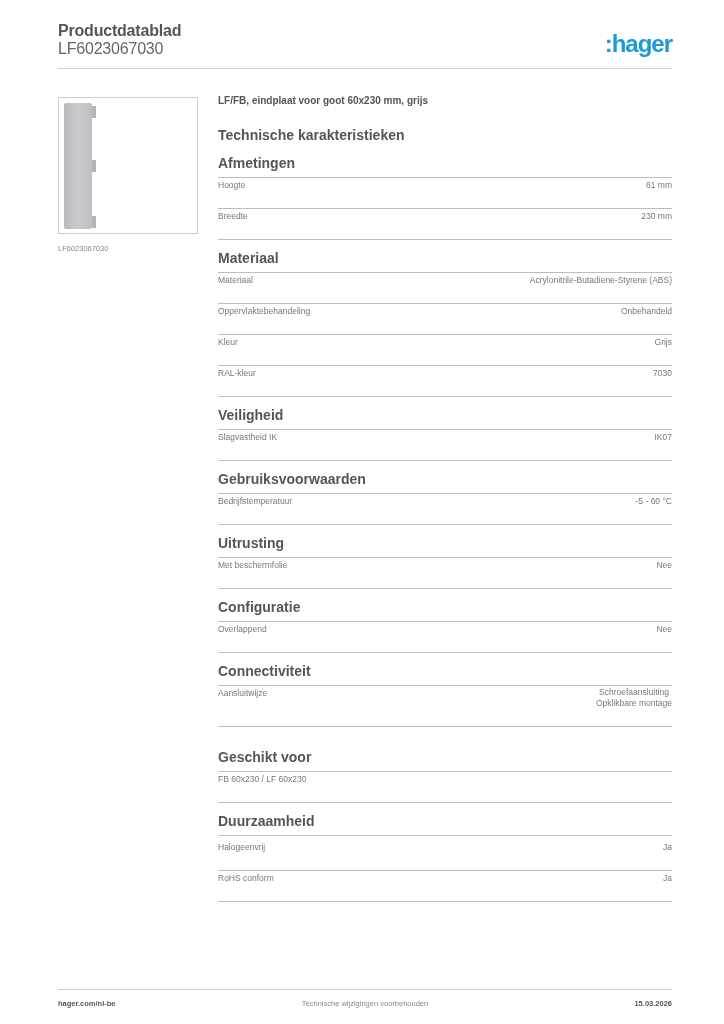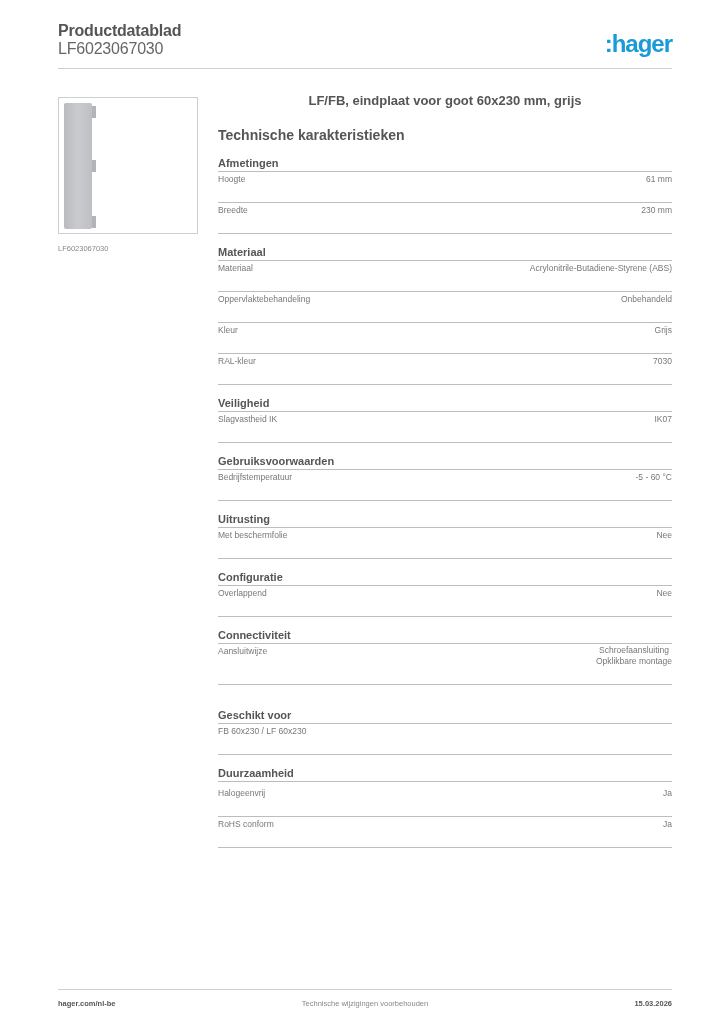--- a/index.html
+++ b/index.html
@@ -22,28 +22,28 @@
   }
   .thumb-plate {
     position: absolute; left: 5px; top: 5px; width: 28px; height: 126px;
     background: linear-gradient(90deg, #b9bbbe 0%, #c9cbce 50%, #bdbfc2 100%);
     border-radius: 2px;
   }
   .thumb-tab { position: absolute; width: 4px; height: 12px; background: #b2b4b7; left: 33px; }
   .thumb-caption { position: absolute; left: 58px; top: 244px; font-size: 7.5px; color: #888; }
 
   .main { position: absolute; left: 218px; top: 95px; width: 454px; }
-  .product-desc { font-size: 13px; font-weight: bold; color: #555; height: 12px; line-height: 12px; text-align: center; }
+  .product-desc { font-size: 10px; font-weight: bold; color: #555; height: 12px; line-height: 12px; }
   .tech-title { font-size: 14px; font-weight: bold; color: #555; margin-top: 22px; line-height: 12px; }
 
   .section { margin-top: 12px; }
   .section.gap-lg { margin-top: 24px; }
   .section-head {
-    font-size: 11px; font-weight: bold; color: #555; line-height: 12px; height: 12px;
-    border-bottom: 1px solid #bdbdbd; padding-bottom: 2px;
+    font-size: 14px; font-weight: bold; color: #555; line-height: 12px; height: 12px;
+    border-bottom: 1px solid #bdbdbd; padding-bottom: 8px;
   }
   .row {
     display: flex; justify-content: space-between; align-items: flex-start;
     font-size: 8.5px; color: #777; line-height: 12px; padding-top: 1px; padding-bottom: 17px;
     border-bottom: 1px solid #bdbdbd;
   }
   .row .val { text-align: center; }
   .row .val div { line-height: 11px; }
 
   .footer-rule { position: absolute; left: 58px; top: 989px; width: 614px; height: 1px; background: #cfcfcf; }

